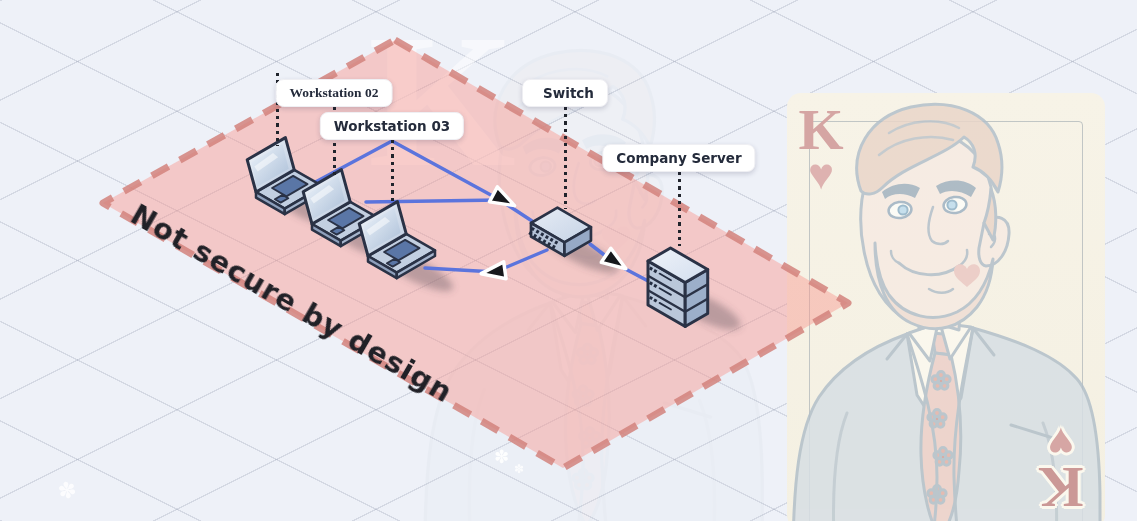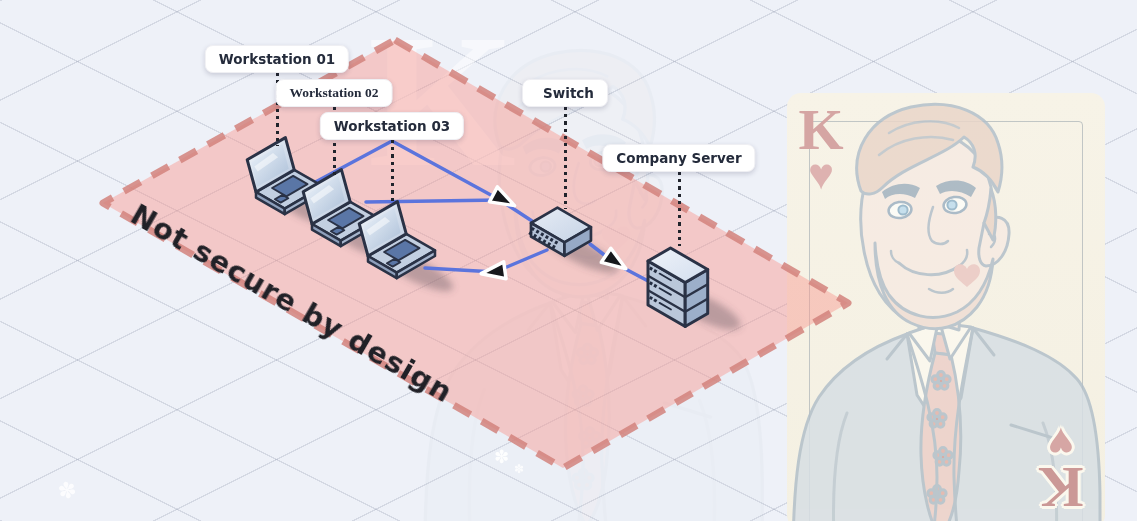--- a/index.html
+++ b/index.html
@@ -259,21 +259,20 @@
     <use href="#switch-sym" transform="translate(531,223) scale(0.9)"></use>
     <use href="#server-sym" transform="translate(648,261)"></use>
   </svg>
 
   <div class="leader" style="left:275.5px; top:73px;  height:73px;"></div>
   <div class="leader" style="left:332.5px; top:107px; height:69px;"></div>
   <div class="leader" style="left:390.5px; top:140px; height:63px;"></div>
   <div class="leader" style="left:563.5px; top:107px; height:102px;"></div>
   <div class="leader" style="left:677.5px; top:172px; height:74px;"></div>
 
-  <div class="node-label" style="left:277px; top:45px;">Workstation 01</div>
   <div class="node-label" style="left:334px; top:79px;font-family:Liberation Serif, serif;">Workstation 02</div>
   <div class="node-label" style="left:392px; top:112px;">Workstation 03</div>
   <div class="node-label" style="left:565px; top:79px;padding-left:20px;">Switch</div>
   <div class="node-label" style="left:679px; top:144px;text-align:right;">Company Server</div>
 
   <div class="zone-text">Not secure by design</div>
 
   <div class="sparkle" style="left:58px; top:478px; transform:rotate(-12deg);">✽</div>
   <div class="sparkle s2" style="left:494px; top:446px;">✽</div>
   <div class="sparkle s3" style="left:514px; top:462px;">✽</div>

